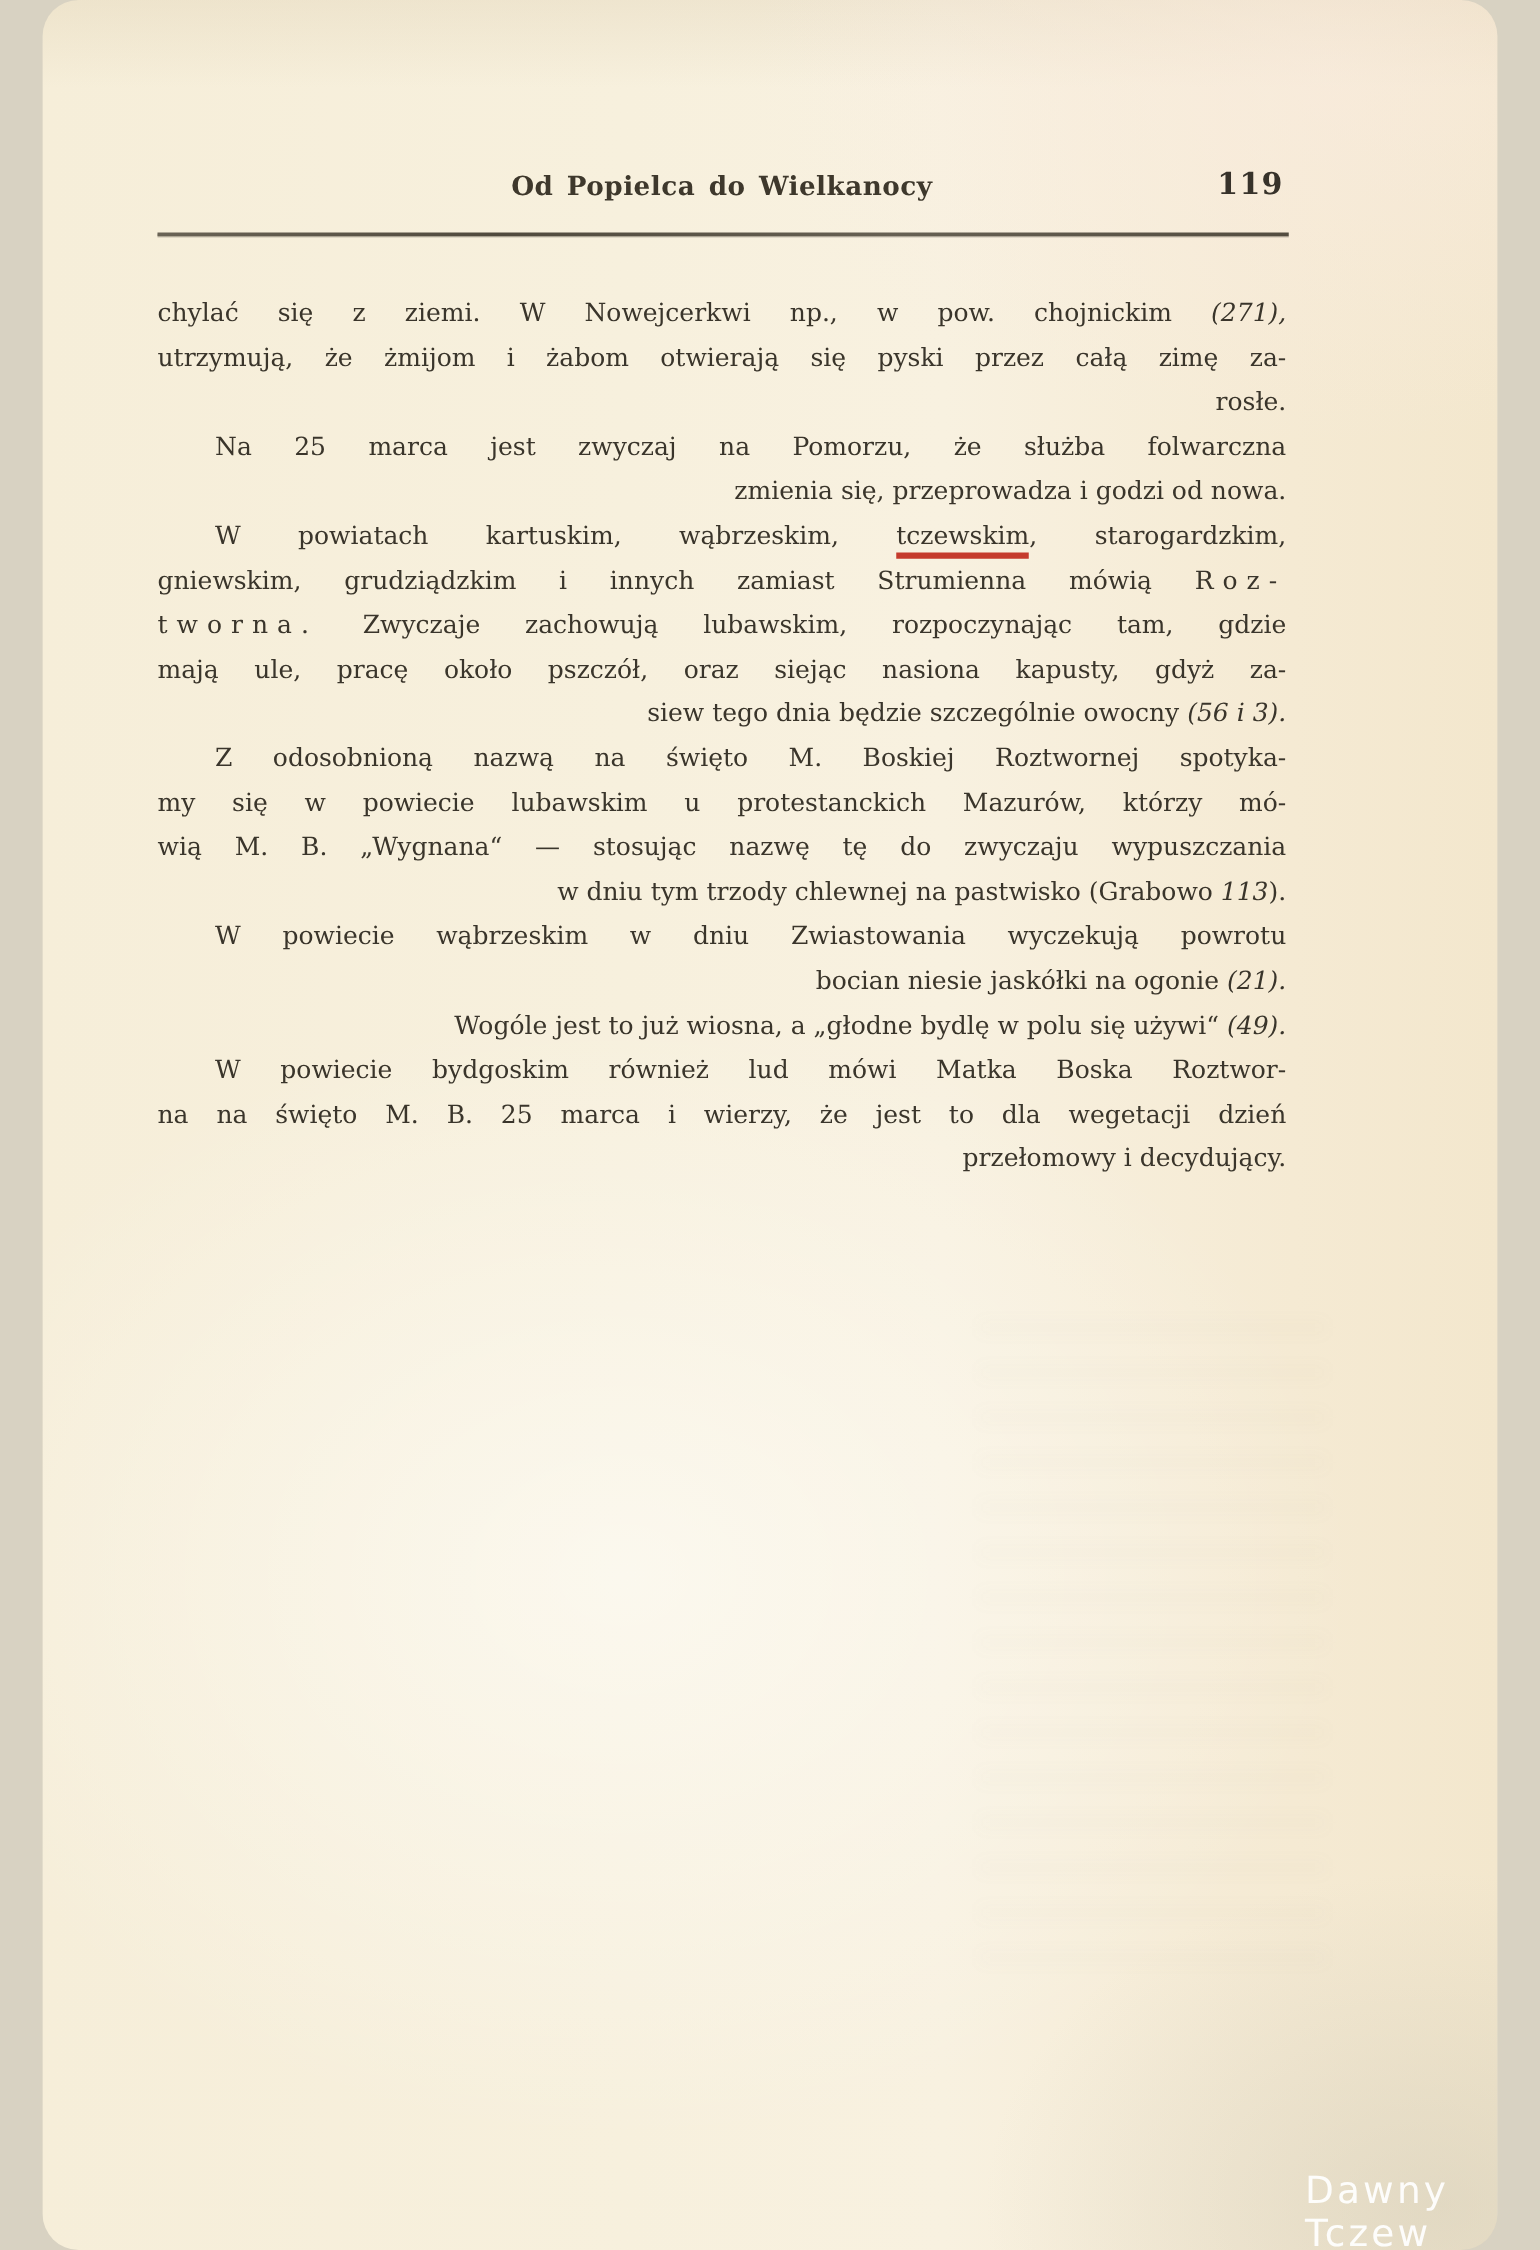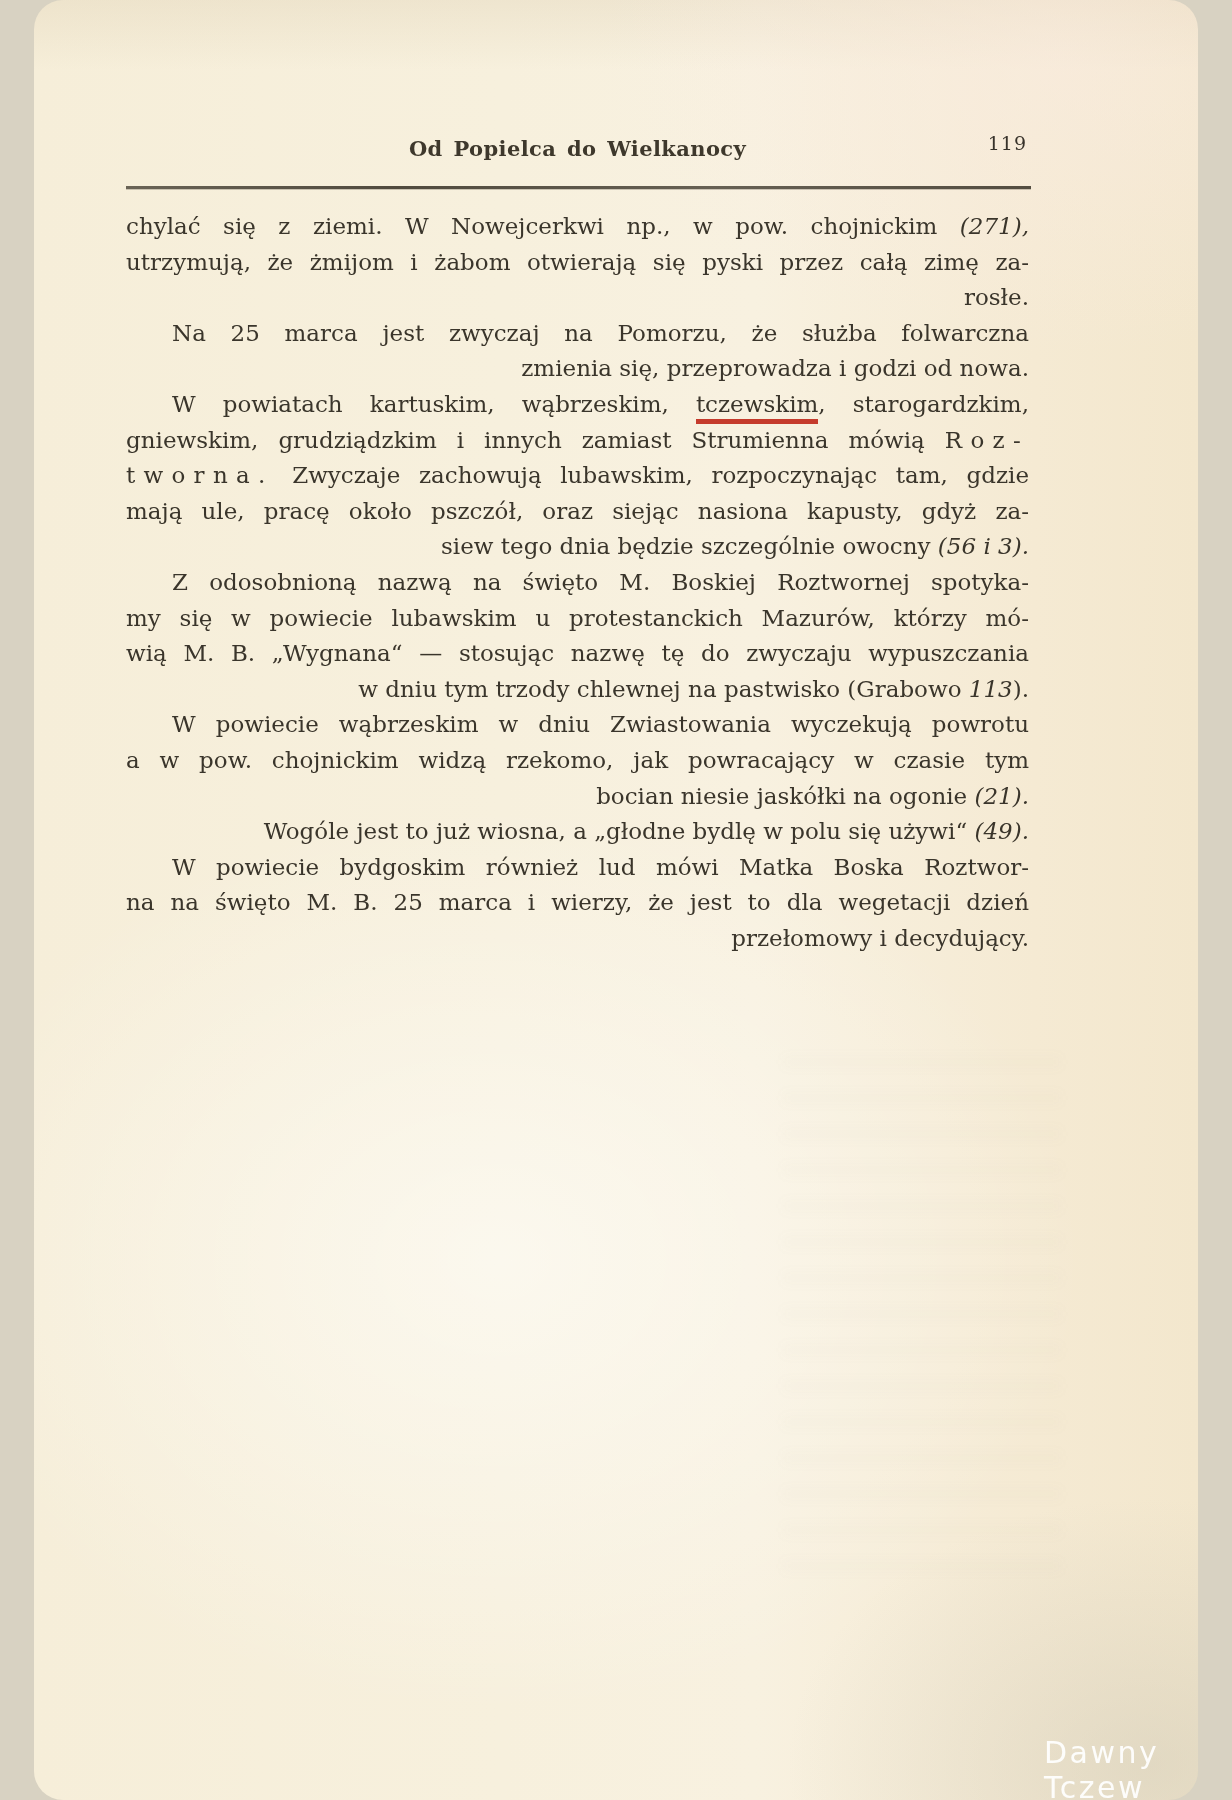--- a/index.html
+++ b/index.html
@@ -32,31 +32,31 @@
     position:absolute;left:92px;top:132px;width:903px;height:46px;
   }
   .header-title{
     position:absolute;left:0;top:4px;width:100%;
     text-align:center;
     font-size:21px;font-weight:bold;letter-spacing:0.4px;word-spacing:3px;
     color:#3e382c;
   }
   .page-number{
     position:absolute;right:2px;top:0;
-    font-size:19px;font-weight:normal;letter-spacing:1px;
+    font-size:24px;font-weight:bold;letter-spacing:1px;
     color:#37322a;
   }
   .header-rule{
     position:absolute;left:92px;top:186px;width:905px;height:3px;
     background:linear-gradient(90deg, rgba(66,60,48,0.78), rgba(66,60,48,0.92) 30%, rgba(66,60,48,0.8) 65%, rgba(66,60,48,0.9));
     box-shadow:0 1px 0 rgba(66,60,48,0.25);
   }
   .text-block{
-    position:absolute;left:92px;top:209px;width:903px;
-    font-size:23px;
+    position:absolute;left:92px;top:233px;width:903px;
+    font-size:20px;
   }
   .line{
     height:35.6px;line-height:35.6px;
     white-space:nowrap;
     text-align:right;
   }
   .line.just{
     white-space:normal;
     text-align:justify;
     text-align-last:justify;
@@ -97,21 +97,20 @@
       <div class="line indent just"><span class="seg-n">W powiatach kartuskim, wąbrzeskim, </span><span class="seg-u">tczewskim</span><span class="seg-n">, starogardzkim,</span></div>
       <div class="line just"><span class="seg-n">gniewskim, grudziądzkim i innych zamiast Strumienna mówią </span><span class="seg-sp">Roz-</span></div>
       <div class="line just"><span class="seg-sp">tworna.</span><span class="seg-n"> Zwyczaje zachowują lubawskim, rozpoczynając tam, gdzie</span></div>
       <div class="line just"><span class="seg-n">mają ule, pracę około pszczół, oraz siejąc nasiona kapusty, gdyż za-</span></div>
       <div class="line"><span class="seg-n">siew tego dnia będzie szczególnie owocny </span><span class="seg-i">(56 i 3).</span></div>
       <div class="line indent just"><span class="seg-n">Z odosobnioną nazwą na święto M. Boskiej Roztwornej spotyka-</span></div>
       <div class="line just"><span class="seg-n">my się w powiecie lubawskim u protestanckich Mazurów, którzy mó-</span></div>
       <div class="line just"><span class="seg-n">wią M. B. „Wygnana“ — stosując nazwę tę do zwyczaju wypuszczania</span></div>
       <div class="line"><span class="seg-n">w dniu tym trzody chlewnej na pastwisko (Grabowo </span><span class="seg-i">113</span><span class="seg-n">).</span></div>
       <div class="line indent just"><span class="seg-n">W powiecie wąbrzeskim w dniu Zwiastowania wyczekują powrotu</span></div>
-      <div class="line just"><span class="seg-n">a w pow. chojnickim widzą rzekomo, jak powracający w czasie tym</span></div>
       <div class="line"><span class="seg-n">bocian niesie jaskółki na ogonie </span><span class="seg-i">(21).</span></div>
       <div class="line indent"><span class="seg-n">Wogóle jest to już wiosna, a „głodne bydlę w polu się używi“ </span><span class="seg-i">(49).</span></div>
       <div class="line indent just"><span class="seg-n">W powiecie bydgoskim również lud mówi Matka Boska Roztwor-</span></div>
       <div class="line just"><span class="seg-n">na na święto M. B. 25 marca i wierzy, że jest to dla wegetacji dzień</span></div>
       <div class="line"><span class="seg-n">przełomowy i decydujący.</span></div>
     </div>
 
   <div class="watermark">Dawny Tczew</div>
 </div>
 

